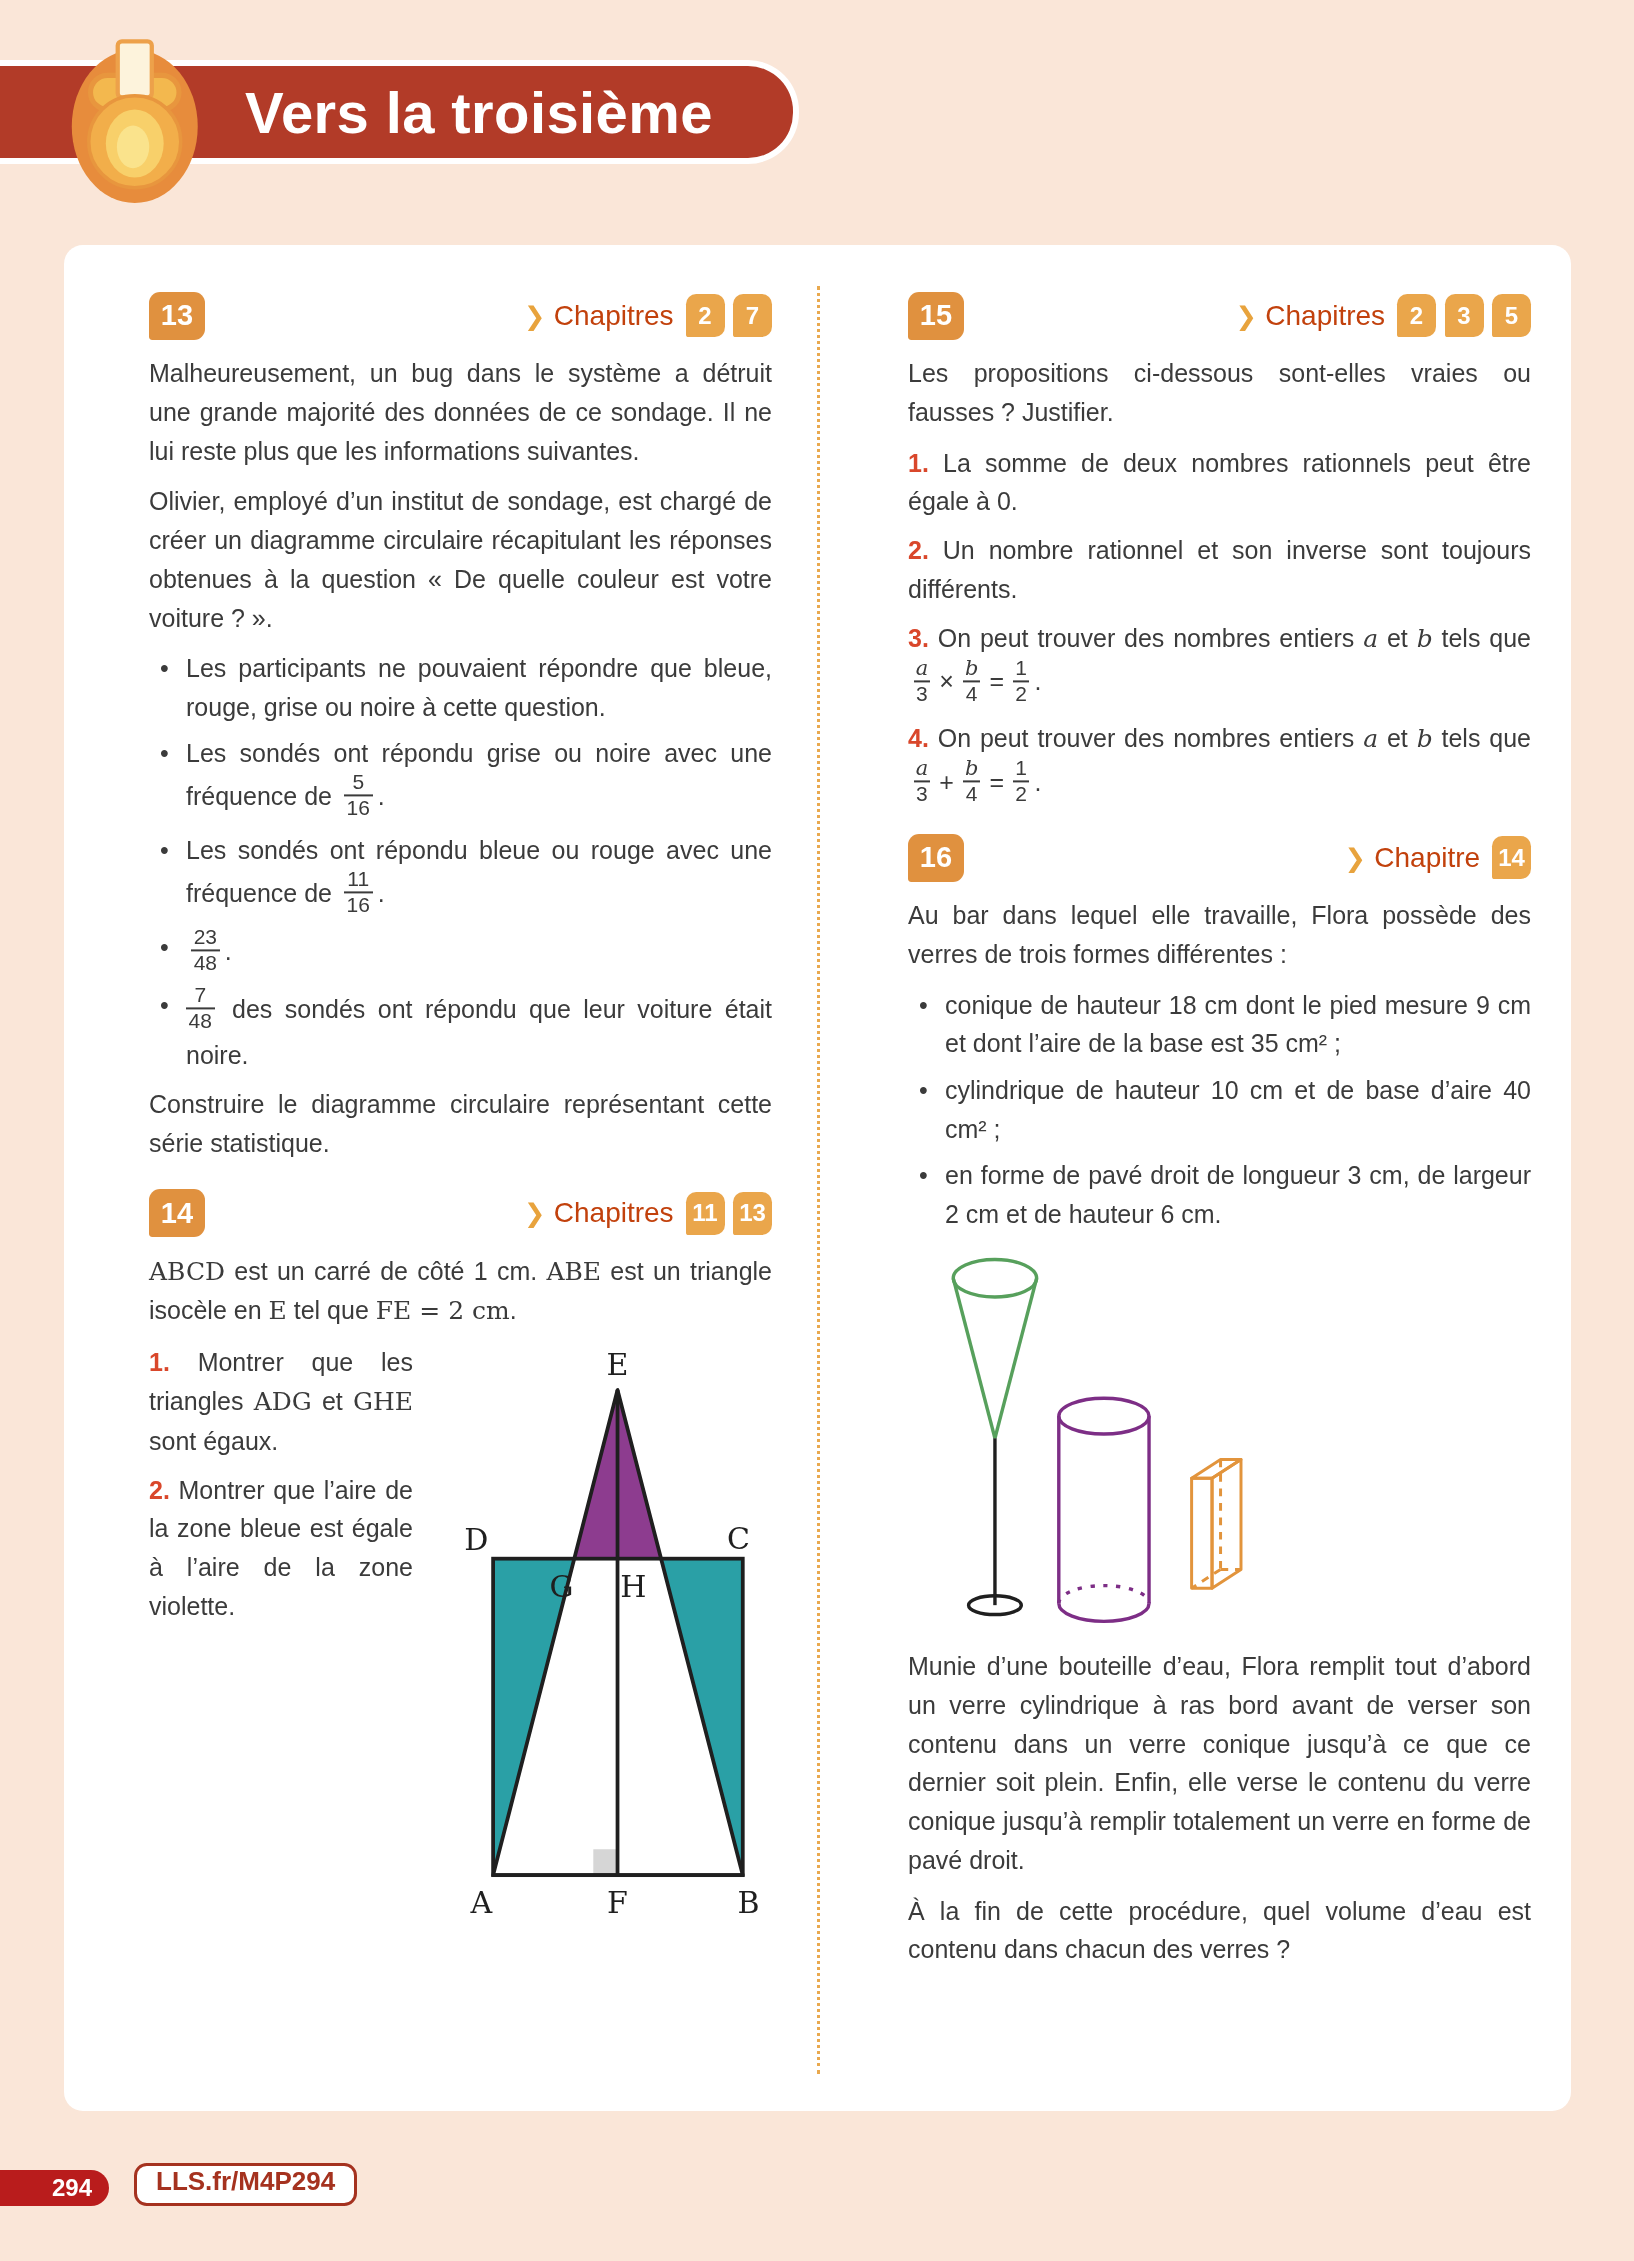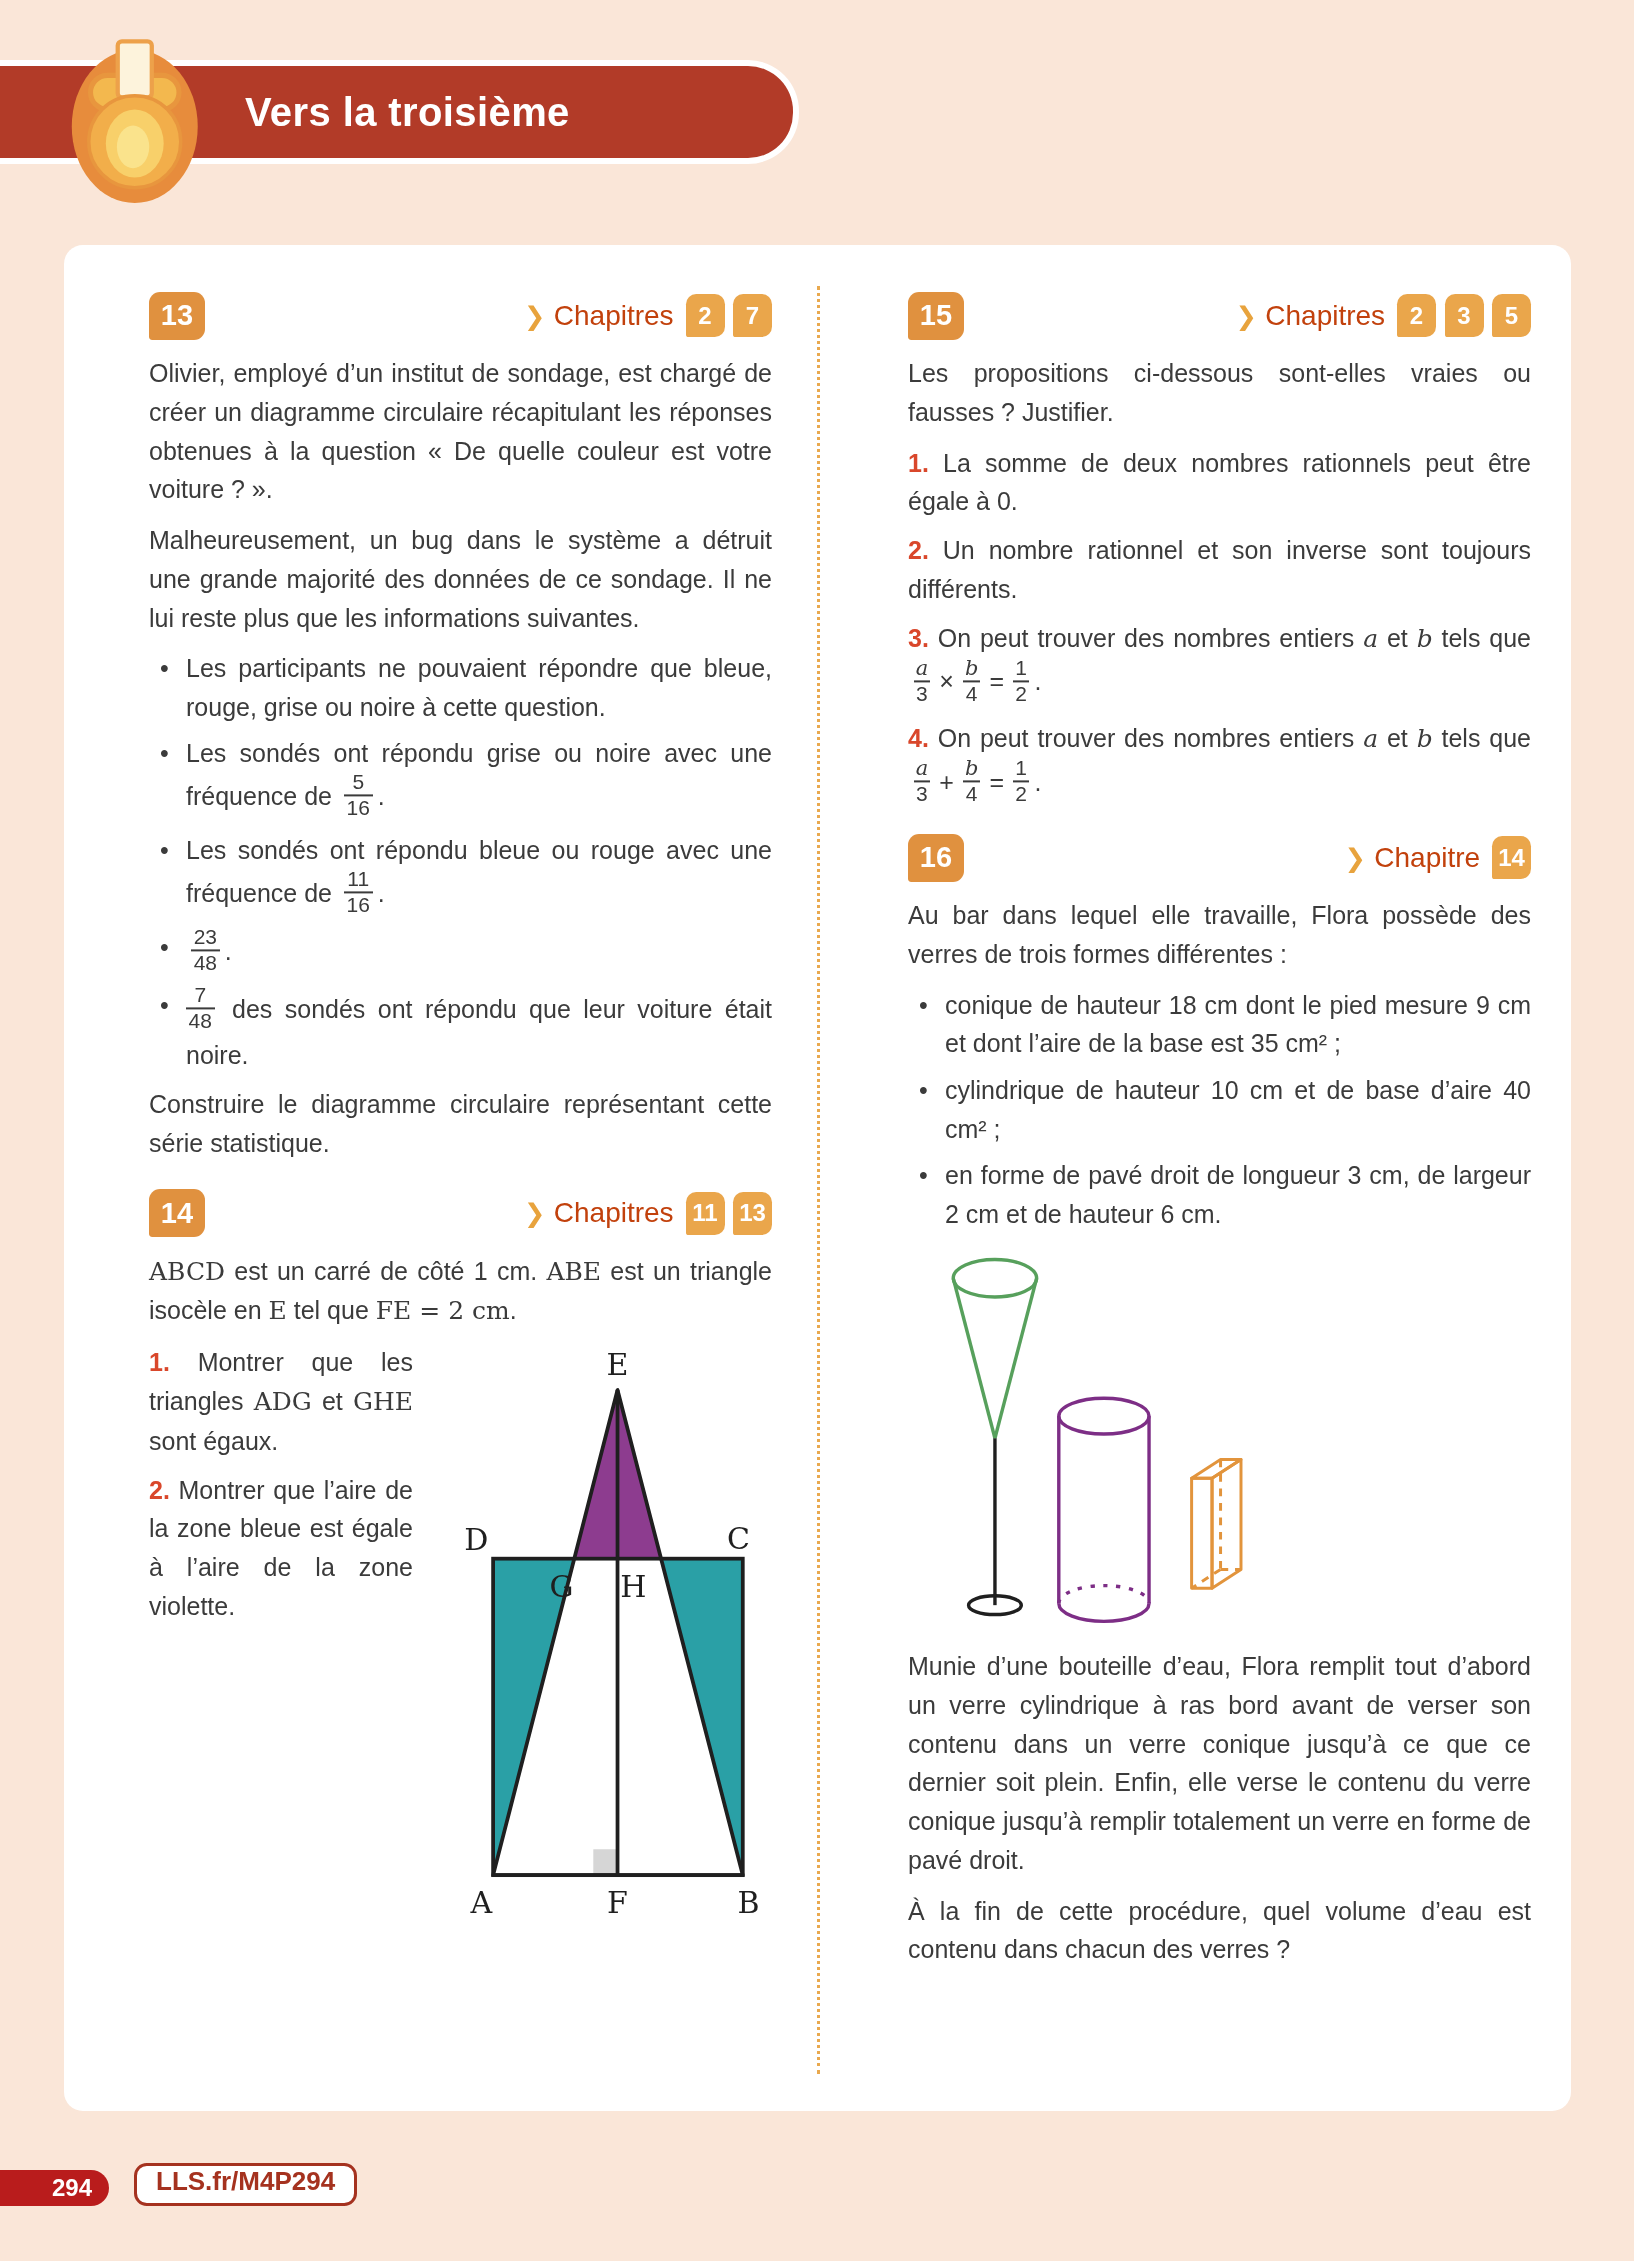--- a/index.html
+++ b/index.html
@@ -13,21 +13,21 @@
 
   
   .banner {
     position:absolute; left:0; top:60px; width:799px; height:104px;
     background:#b23b28; box-sizing:border-box;
     border:6.8px solid #ffffff; border-left:none;
     border-radius:0 51px 51px 0;
     display:flex; align-items:center;
   }
   .banner-title {
-    margin-left:245px; color:#ffffff; font-weight:bold; font-size:40px;
+    margin-left:245px; color:#ffffff; font-weight:bold; font-size:58px;
     letter-spacing:0.4px;
   }
   .medal { position:absolute; left:41px; top:25.5px; }
 
   
   .card {
     position:absolute; left:64px; top:245px; width:1507px; height:1866px;
     background:#ffffff; border-radius:19px;
   }
   .divider {
@@ -126,22 +126,22 @@
     <div>
       <div class="ex-head">
         <div class="ex-num">13</div>
         <div class="ex-chap">
           <span class="chev">❯</span>
           <span class="chap-label">Chapitres</span>
           <span class="chap-badge">2</span>
           <span class="chap-badge">7</span>
         </div>
       </div>
+      <p>Malheureusement, un bug dans le système a détruit une grande majorité des données de ce sondage. Il ne lui reste plus que les informations suivantes.</p>
       <p>Olivier, employé d’un institut de sondage, est chargé de créer un diagramme circulaire récapitulant les réponses obtenues à la question « De quelle couleur est votre voiture ? ».</p>
-      <p>Malheureusement, un bug dans le système a détruit une grande majorité des données de ce sondage. Il ne lui reste plus que les informations suivantes.</p>
       <ul>
         <li><span>Les participants ne pouvaient répondre que bleue, rouge, grise ou noire à cette question.</span></li>
         <li><span>Les sondés ont répondu grise ou noire avec une fréquence de</span>
           <span class="frac">
               <span class="fn">5</span>
               <span class="fd">16</span>
             </span><span>.</span></li>
         <li><span>Les sondés ont répondu bleue ou rouge avec une fréquence de</span>
           <span class="frac">
               <span class="fn">11</span>

